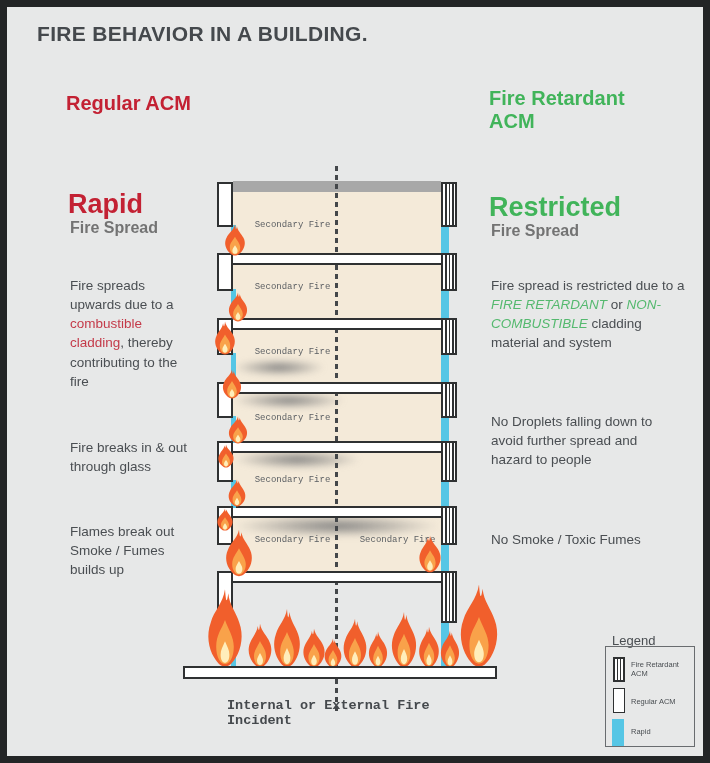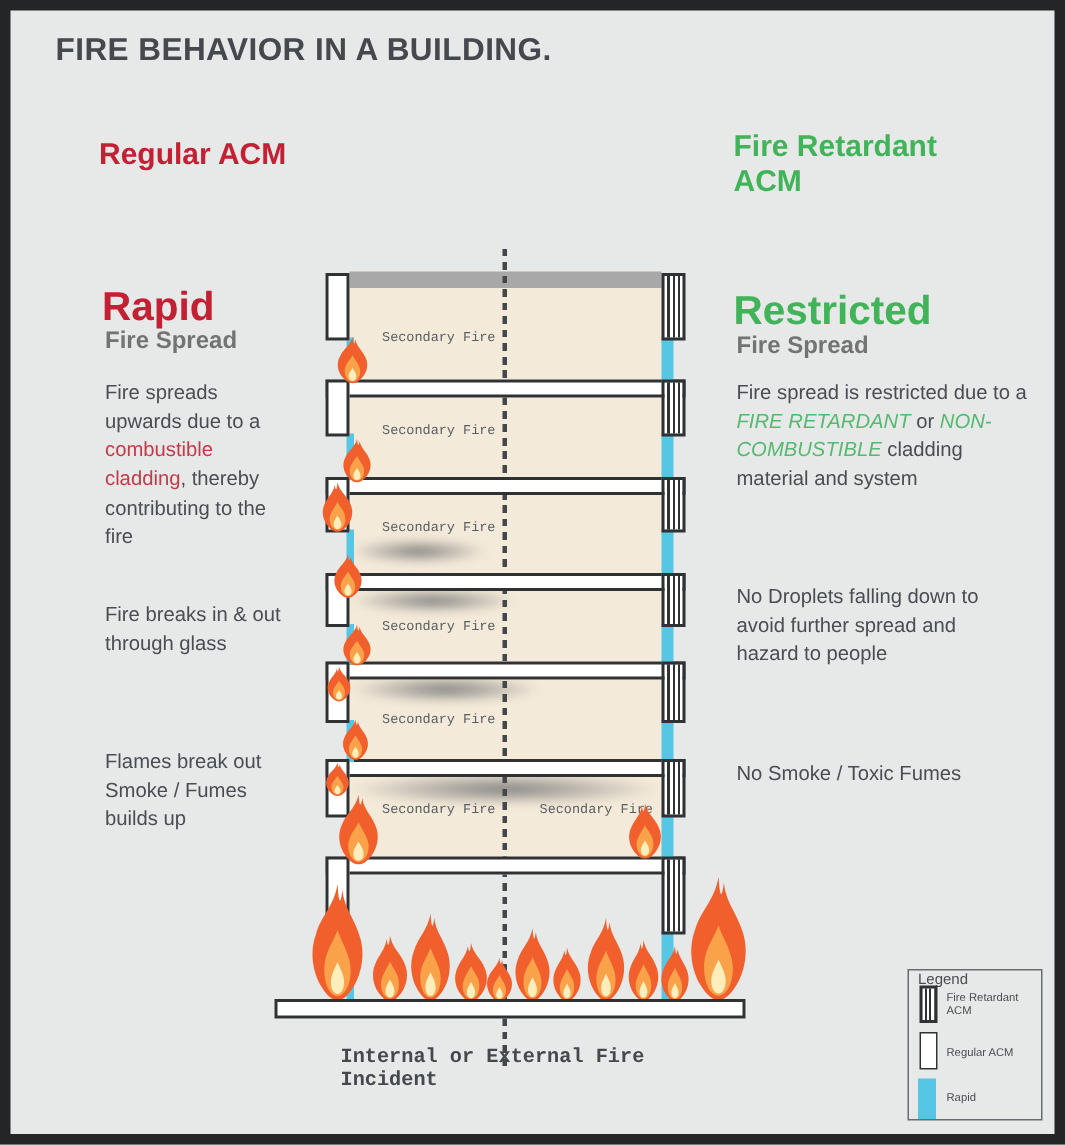--- a/index.html
+++ b/index.html
@@ -8,42 +8,42 @@
          box-shadow:inset 0 0 0 7px #232526;}
   .abs{position:absolute;}
   #title{left:37px;top:22px;font-size:21px;font-weight:bold;color:#45494d;letter-spacing:.3px;}
   .col-head{font-size:20px;font-weight:bold;line-height:1.15;}
   .red{color:#c32133;}
   .green{color:#41b45a;}
   .green-soft{color:#55b96f;font-style:italic;}
   .red-soft{color:#c43a49;}
   .big-word{font-size:27px;font-weight:bold;line-height:1;}
   .sub-word{font-size:16px;font-weight:bold;color:#737373;}
-  .para{font-size:13.5px;line-height:1.42;color:#4a4e52;}
+  .para{font-size:13.5px;line-height:1.42;color:#4a4e52;margin-top:24px;}
   #top-caption{left:202px;top:115px;width:270px;text-align:center;
                font-size:11.5px;font-weight:600;color:#6f7377;line-height:1.25;}
   
   .cream{background:#f4ead9;}
   .roof{background:#a8a8a8;}
   .slab{background:#ffffff;border:2px solid #2f3132;box-sizing:border-box;}
   .panel-left{background:#ffffff;border:2px solid #2f3132;box-sizing:border-box;}
   .panel-right{border:2px solid #2f3132;box-sizing:border-box;
     background:repeating-linear-gradient(90deg,#ffffff 0 2px,#2f3132 2px 3.5px);}
   .glass{background:#56c6e5;}
   .dash-line{width:3px;background:repeating-linear-gradient(180deg,#44474a 0 5px,rgba(0,0,0,0) 5px 9px);}
   .sec-label{font-size:9px;color:#5a5e62;text-align:center;width:95px;}
   .smoke{background:radial-gradient(closest-side,rgba(125,125,125,.95),rgba(125,125,125,0));
          filter:blur(3px);border-radius:50%;}
   .flame{position:absolute;overflow:visible;}
   #ground-text{left:262px;top:569px;width:152px;text-align:center;
                font-size:13px;color:#4a4e52;line-height:1.3;}
   #base-caption{left:227px;top:682px;width:226px;text-align:left;
                 font-size:13.5px;font-weight:600;color:#45494d;}
   
-  #legend-title{left:612px;top:633px;font-size:10px;color:#4a4e52;margin-top:15px;}
+  #legend-title{left:612px;top:633px;font-size:13px;color:#4a4e52;}
   #legend-box{left:605px;top:646px;width:90px;height:101px;border:1px solid #696c6f;box-sizing:border-box;}
   .lg-label{font-size:7.5px;color:#4a4e52;line-height:1.25;}
   .lg-striped{width:12px;height:25px;border:2px solid #2f3132;box-sizing:border-box;
     background:repeating-linear-gradient(90deg,#ffffff 0 1.5px,#2f3132 1.5px 3px);}
   .lg-white{width:12px;height:25px;border:1.5px solid #2f3132;box-sizing:border-box;background:#fff;}
   .lg-blue{width:12px;height:27px;background:#56c6e5;}
 </style>
 </head>
 <body>
 
@@ -61,21 +61,21 @@
 
   <div class="abs" id="title">FIRE BEHAVIOR IN A BUILDING.</div>
 
   <div class="abs col-head red" style="left:66px;top:92px;">Regular ACM</div>
   <div class="abs col-head green" style="left:489px;top:87px;width:180px;">Fire Retardant ACM</div>
 
 
   <div class="abs big-word red" style="left:68px;top:191px;">Rapid</div>
   <div class="abs sub-word" style="left:70px;top:219px;">Fire Spread</div>
   <div class="abs para" style="left:70px;top:252px;width:122px;"><span>Fire spreads upwards due to a </span><span class="red-soft">combustible cladding</span><span>, thereby contributing to the fire</span></div>
-  <div class="abs para" style="left:70px;top:400px;width:122px;">Fire breaks in &amp; out through glass</div>
+  <div class="abs para" style="left:70px;top:414px;width:122px;">Fire breaks in &amp; out through glass</div>
   <div class="abs para" style="left:70px;top:498px;width:127px;">Flames break out Smoke / Fumes builds up</div>
 
   <div class="abs big-word green" style="left:489px;top:194px;">Restricted</div>
   <div class="abs sub-word" style="left:491px;top:222px;">Fire Spread</div>
   <div class="abs para" style="left:491px;top:252px;width:198px;"><span>Fire spread is restricted due to a </span><span class="green-soft">FIRE RETARDANT</span><span> or </span><span class="green-soft">NON-COMBUSTIBLE</span><span> cladding material and system</span></div>
   <div class="abs para" style="left:491px;top:506px;width:198px;">No Smoke / Toxic Fumes</div>
   <div class="abs para" style="left:491px;top:388px;width:188px;">No Droplets falling down to avoid further spread and hazard to people</div>
 
   <div class="abs" style="left:0;top:16px;width:710px;height:763px;font-family:Liberation Mono, monospace;">
 

